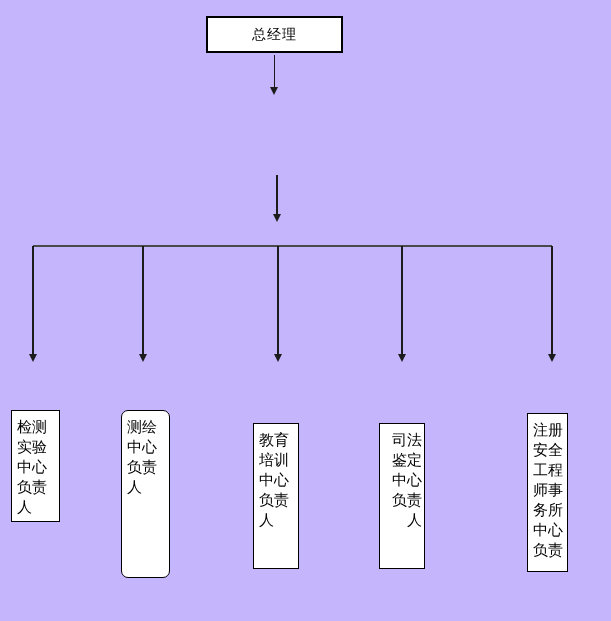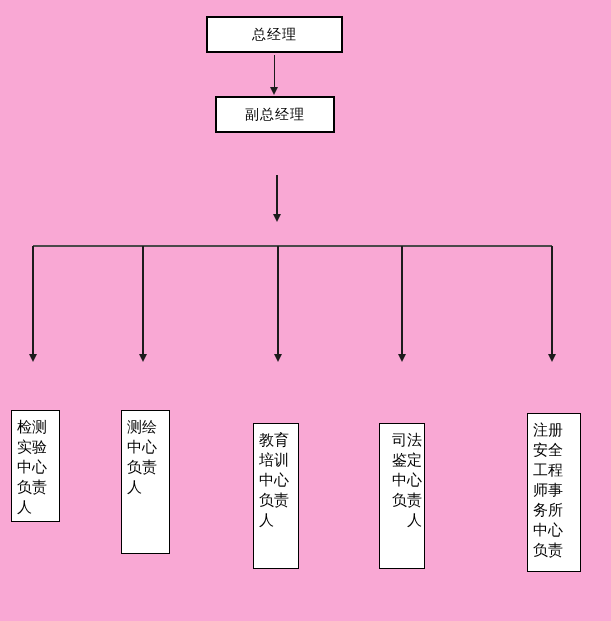--- a/index.html
+++ b/index.html
@@ -4,21 +4,21 @@
 <style>
   html, body {
     margin: 0;
     padding: 0;
     background: #ffffff;
   }
   .canvas {
     position: relative;
     width: 611px;
     height: 621px;
-    background: #f9a8d4;
+    background: #c4b5fd;
     font-family: "DejaVu Sans", "Liberation Sans", sans-serif;
     color: #000000;
     overflow: hidden;
   }
   .node {
     position: absolute;
     background: #ffffff;
     box-sizing: border-box;
     border: 2px solid #000000;
   }
@@ -75,23 +75,20 @@
 
   <div class="node top-node" style="left:206px; top:16px; width:137px; height:37px;">
     <span>总经理</span>
   </div>
 
   <div class="varrow" style="left:270px; top:55px; height:40px;">
     <div class="shaft"></div>
     <div class="head"></div>
   </div>
 
-  <div class="node top-node" style="left:215px; top:96px; width:120px; height:37px;">
-    <span>副总经理</span>
-  </div>
 
   <div class="varrow" style="left:272.5px; top:175px; height:47px;">
     <div class="shaft"></div>
     <div class="head"></div>
   </div>
 
   <div class="hline" style="left:33px; top:245px; width:519px;"></div>
 
   <div class="varrow" style="left:28.5px; top:246px; height:116px;">
     <div class="shaft"></div>
@@ -115,21 +112,21 @@
   </div>
 
   <div class="node branch-node" style="left:11px; top:410px; width:49px; height:112px;">
       <span class="tline">检测</span>
       <span class="tline">实验</span>
       <span class="tline">中心</span>
       <span class="tline">负责</span>
       <span class="tline">人</span>
     </div>
 
-  <div class="node branch-node" style="left:121px; top:410px; width:49px; height:144px;">
+  <div class="node branch-node" style="left:121px; top:410px; width:49px; height:168px;border-radius:7px;">
       <span class="tline">测绘</span>
       <span class="tline">中心</span>
       <span class="tline">负责</span>
       <span class="tline">人</span>
     </div>
 
   <div class="node branch-node" style="left:253px; top:423px; width:46px; height:146px;">
       <span class="tline">教育</span>
       <span class="tline">培训</span>
       <span class="tline">中心</span>
@@ -138,21 +135,21 @@
     </div>
 
   <div class="node branch-node" style="left:379px; top:423px; width:46px; height:146px;text-align:right;">
       <span class="tline">司法</span>
       <span class="tline">鉴定</span>
       <span class="tline">中心</span>
       <span class="tline">负责</span>
       <span class="tline">人</span>
     </div>
 
-  <div class="node branch-node" style="left:527px; top:413px; width:54px; height:159px;">
+  <div class="node branch-node" style="left:527px; top:413px; width:41px; height:159px;">
       <span class="tline">注册</span>
       <span class="tline">安全</span>
       <span class="tline">工程</span>
       <span class="tline">师事</span>
       <span class="tline">务所</span>
       <span class="tline">中心</span>
       <span class="tline">负责</span>
     </div>
 
 </div>

